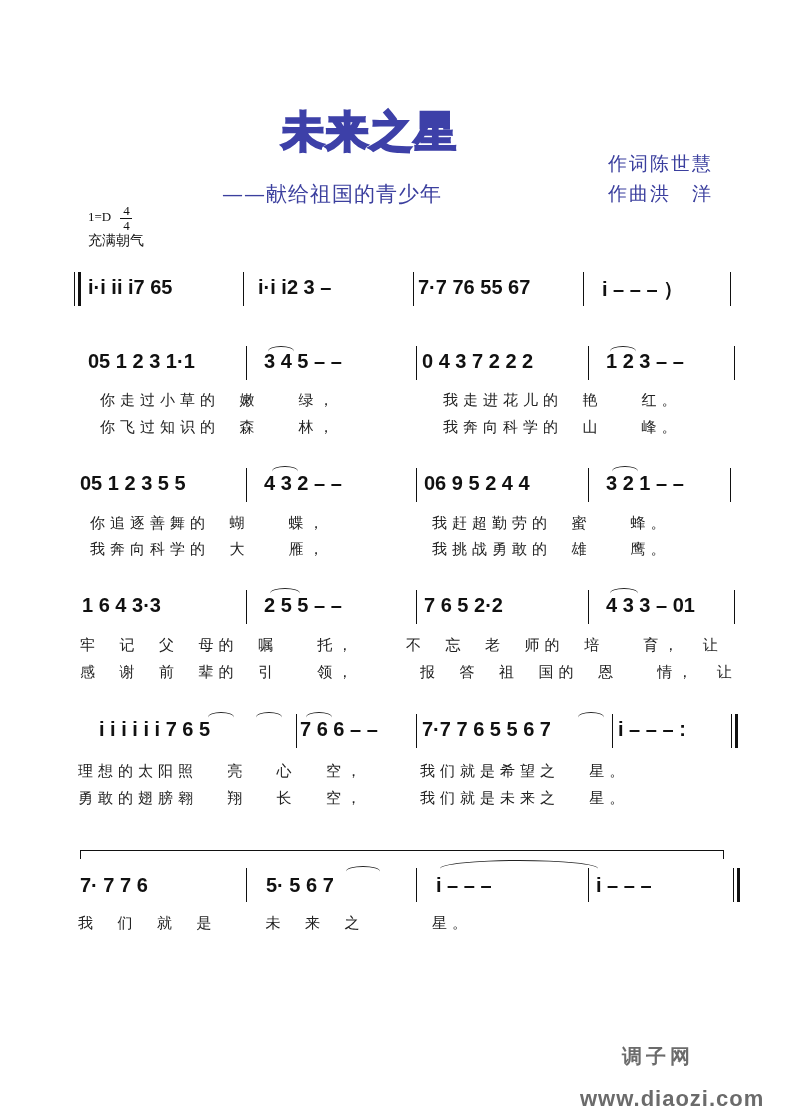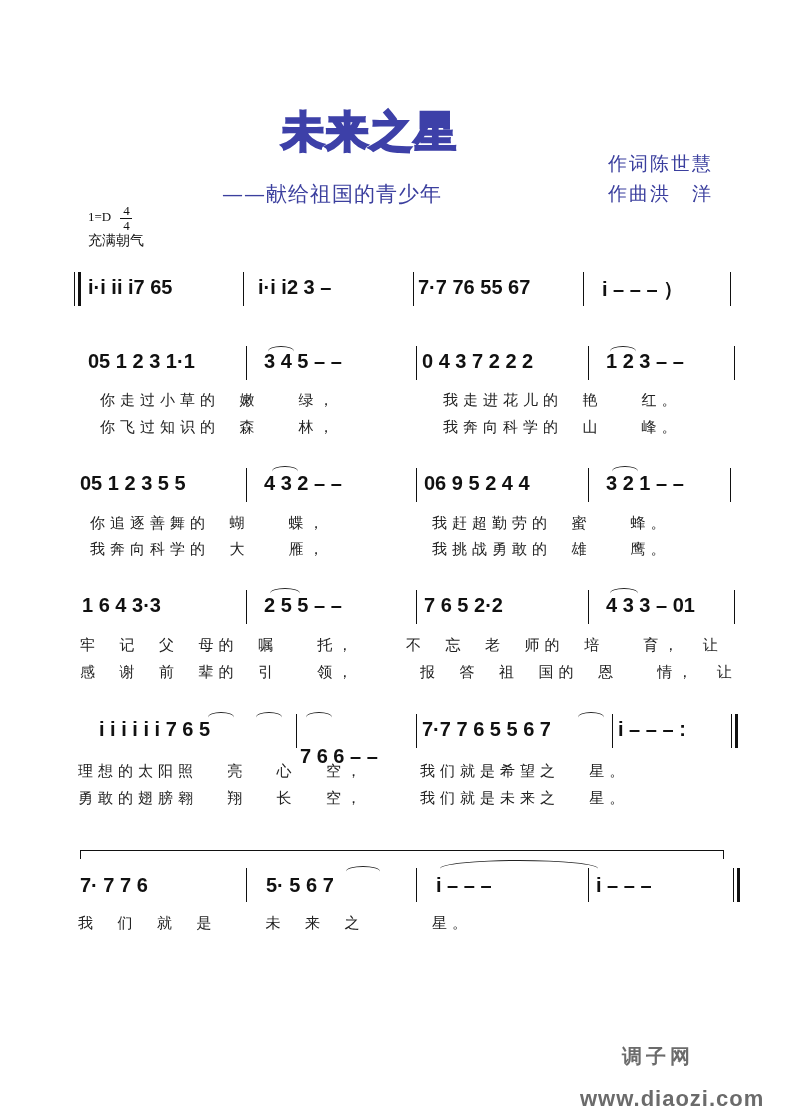--- a/index.html
+++ b/index.html
@@ -112,21 +112,21 @@
   <div class="lyric" style="left:80px;top:73px;">感  谢  前  辈的  引    领，</div>
   <div class="lyric" style="left:420px;top:73px;">报  答  祖  国的  恩    情，  让</div>
 </div>
 
 <div class="row" style="top:714px;">
   <div class="slur" style="left:208px;top:-2px;width:26px;"></div>
   <div class="slur" style="left:256px;top:-2px;width:26px;"></div>
   <div class="notes" style="left:80px;top:4px;margin-left:19px;">i i i  i i  i 7  6 5</div>
   <div class="barline" style="left:296px;top:0;"></div>
   <div class="slur" style="left:306px;top:-2px;width:26px;"></div>
-  <div class="notes" style="left:300px;top:4px;margin-top:27px;">7 6  6 – –</div>
+  <div class="notes" style="left:300px;top:4px;">7 6  6 – –</div>
   <div class="barline" style="left:416px;top:0;"></div>
   <div class="slur" style="left:578px;top:-2px;width:26px;"></div>
   <div class="notes" style="left:422px;top:4px;text-align:right;">7·7  7 6  5 5  6 7</div>
   <div class="barline" style="left:612px;top:0;"></div>
   <div class="notes" style="left:618px;top:4px;">i – – – :</div>
   <div class="dbl" style="left:731px;top:0;"></div>
   <div class="lyric" style="left:78px;top:48px;">理想的太阳照   亮   心   空，</div>
   <div class="lyric" style="left:420px;top:48px;">我们就是希望之   星。</div>
   <div class="lyric" style="left:78px;top:75px;">勇敢的翅膀翱   翔   长   空，</div>
   <div class="lyric" style="left:420px;top:75px;">我们就是未来之   星。</div>

